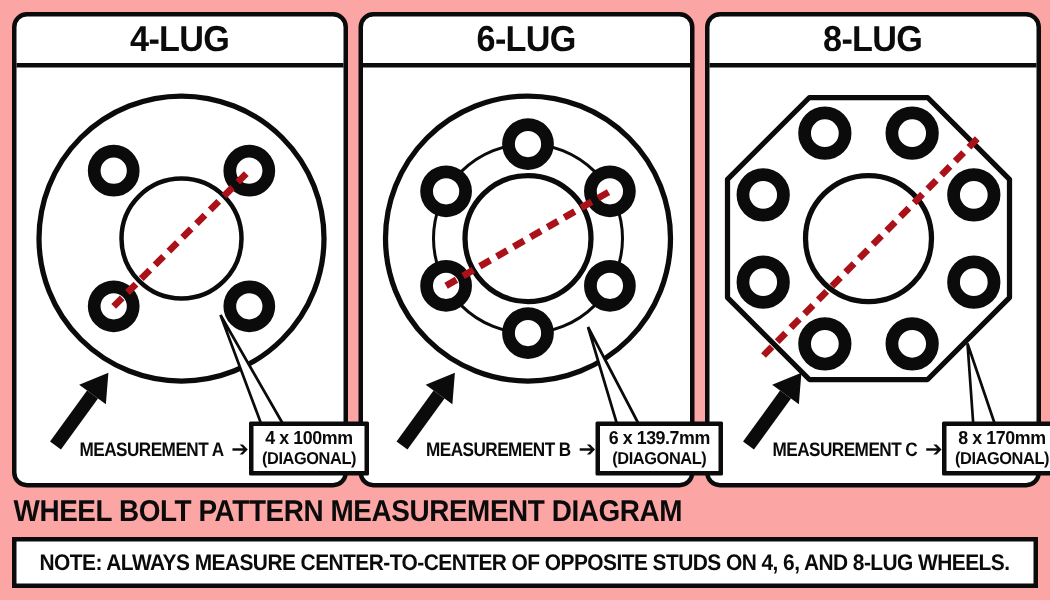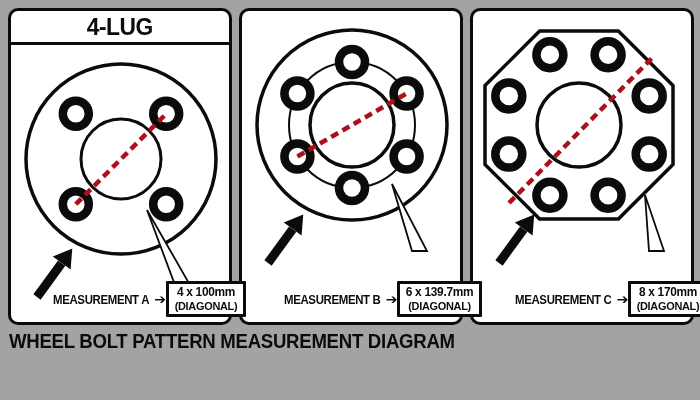--- a/index.html
+++ b/index.html
@@ -1,17 +1,17 @@
 <!DOCTYPE html>
 <html><head>
 <meta charset="utf-8">
 <style>
   html,body{margin:0;padding:0;background:#ffffff;}
   .stage{
-    position:relative;width:700px;height:400px;background:#a3a3a3;
+    position:relative;width:700px;height:400px;background:#fca5a5;
     font-family:"Liberation Sans","DejaVu Sans",sans-serif;color:#0b0b0b;overflow:hidden;
   }
   .panels{position:absolute;left:8px;top:8px;width:686px;height:317px;display:flex;gap:7px;}
   .panel{
     flex:1;border:3px solid #0b0b0b;border-radius:10px;background:#fff;
     display:flex;flex-direction:column;min-width:0;
   }
   .panel-header{
     height:31px;border-bottom:3px solid #0b0b0b;display:flex;align-items:center;justify-content:center;
   }
@@ -81,20 +81,23 @@
           <span class="meas-arrow">➔</span>
           <div class="spec-box">
             <div class="spec-value">4 x 100mm</div>
             <div class="spec-note">(DIAGONAL)</div>
           </div>
         </div>
       </div>
     </div>
 
     <div class="panel">
+      <div class="panel-header">
+        <div class="panel-title">6-LUG</div>
+      </div>
       <div class="panel-body">
         <svg width="219" height="278" viewBox="0 0 219 278">
           <circle cx="110" cy="114" r="95" fill="#fff" stroke="#0b0b0b" stroke-width="3.5"></circle>
           <circle cx="110" cy="114" r="63" fill="none" stroke="#0b0b0b" stroke-width="2"></circle>
           <circle cx="110" cy="114" r="42" fill="#fff" stroke="#0b0b0b" stroke-width="3.5"></circle>
           <g>
             <circle cx="110" cy="51" r="13" fill="#fff" stroke="#0b0b0b" stroke-width="8.5"></circle>
             <circle cx="164.6" cy="82.5" r="13" fill="#fff" stroke="#0b0b0b" stroke-width="8.5"></circle>
             <circle cx="164.6" cy="145.5" r="13" fill="#fff" stroke="#0b0b0b" stroke-width="8.5"></circle>
             <circle cx="110" cy="177" r="13" fill="#fff" stroke="#0b0b0b" stroke-width="8.5"></circle>
@@ -113,20 +116,23 @@
           <span class="meas-arrow">➔</span>
           <div class="spec-box">
             <div class="spec-value">6 x 139.7mm</div>
             <div class="spec-note">(DIAGONAL)</div>
           </div>
         </div>
       </div>
     </div>
 
     <div class="panel">
+      <div class="panel-header">
+        <div class="panel-title">8-LUG</div>
+      </div>
       <div class="panel-body">
         <svg width="219" height="278" viewBox="0 0 219 278">
           <polygon points="66.6,20 145.4,20 200,74.6 200,153.4 145.4,208 66.6,208 12,153.4 12,74.6" fill="#fff" stroke="#0b0b0b" stroke-width="3.5" stroke-linejoin="round"></polygon>
           <circle cx="106" cy="114" r="42" fill="#fff" stroke="#0b0b0b" stroke-width="3.5"></circle>
           <g>
             <circle cx="76.9" cy="43.8" r="13.5" fill="#fff" stroke="#0b0b0b" stroke-width="8.5"></circle>
             <circle cx="135.1" cy="43.8" r="13.5" fill="#fff" stroke="#0b0b0b" stroke-width="8.5"></circle>
             <circle cx="176.2" cy="84.9" r="13.5" fill="#fff" stroke="#0b0b0b" stroke-width="8.5"></circle>
             <circle cx="176.2" cy="143.1" r="13.5" fill="#fff" stroke="#0b0b0b" stroke-width="8.5"></circle>
             <circle cx="135.1" cy="184.2" r="13.5" fill="#fff" stroke="#0b0b0b" stroke-width="8.5"></circle>
@@ -149,13 +155,16 @@
             <div class="spec-note">(DIAGONAL)</div>
           </div>
         </div>
       </div>
     </div>
 
   </div>
 
   <div class="diagram-heading">WHEEL BOLT PATTERN MEASUREMENT DIAGRAM</div>
 
+  <div class="note-box">
+    <span class="note-text">NOTE: ALWAYS MEASURE CENTER-TO-CENTER OF OPPOSITE STUDS ON 4, 6, AND 8-LUG WHEELS.</span>
+  </div>
 </div>
 
 </body></html>

